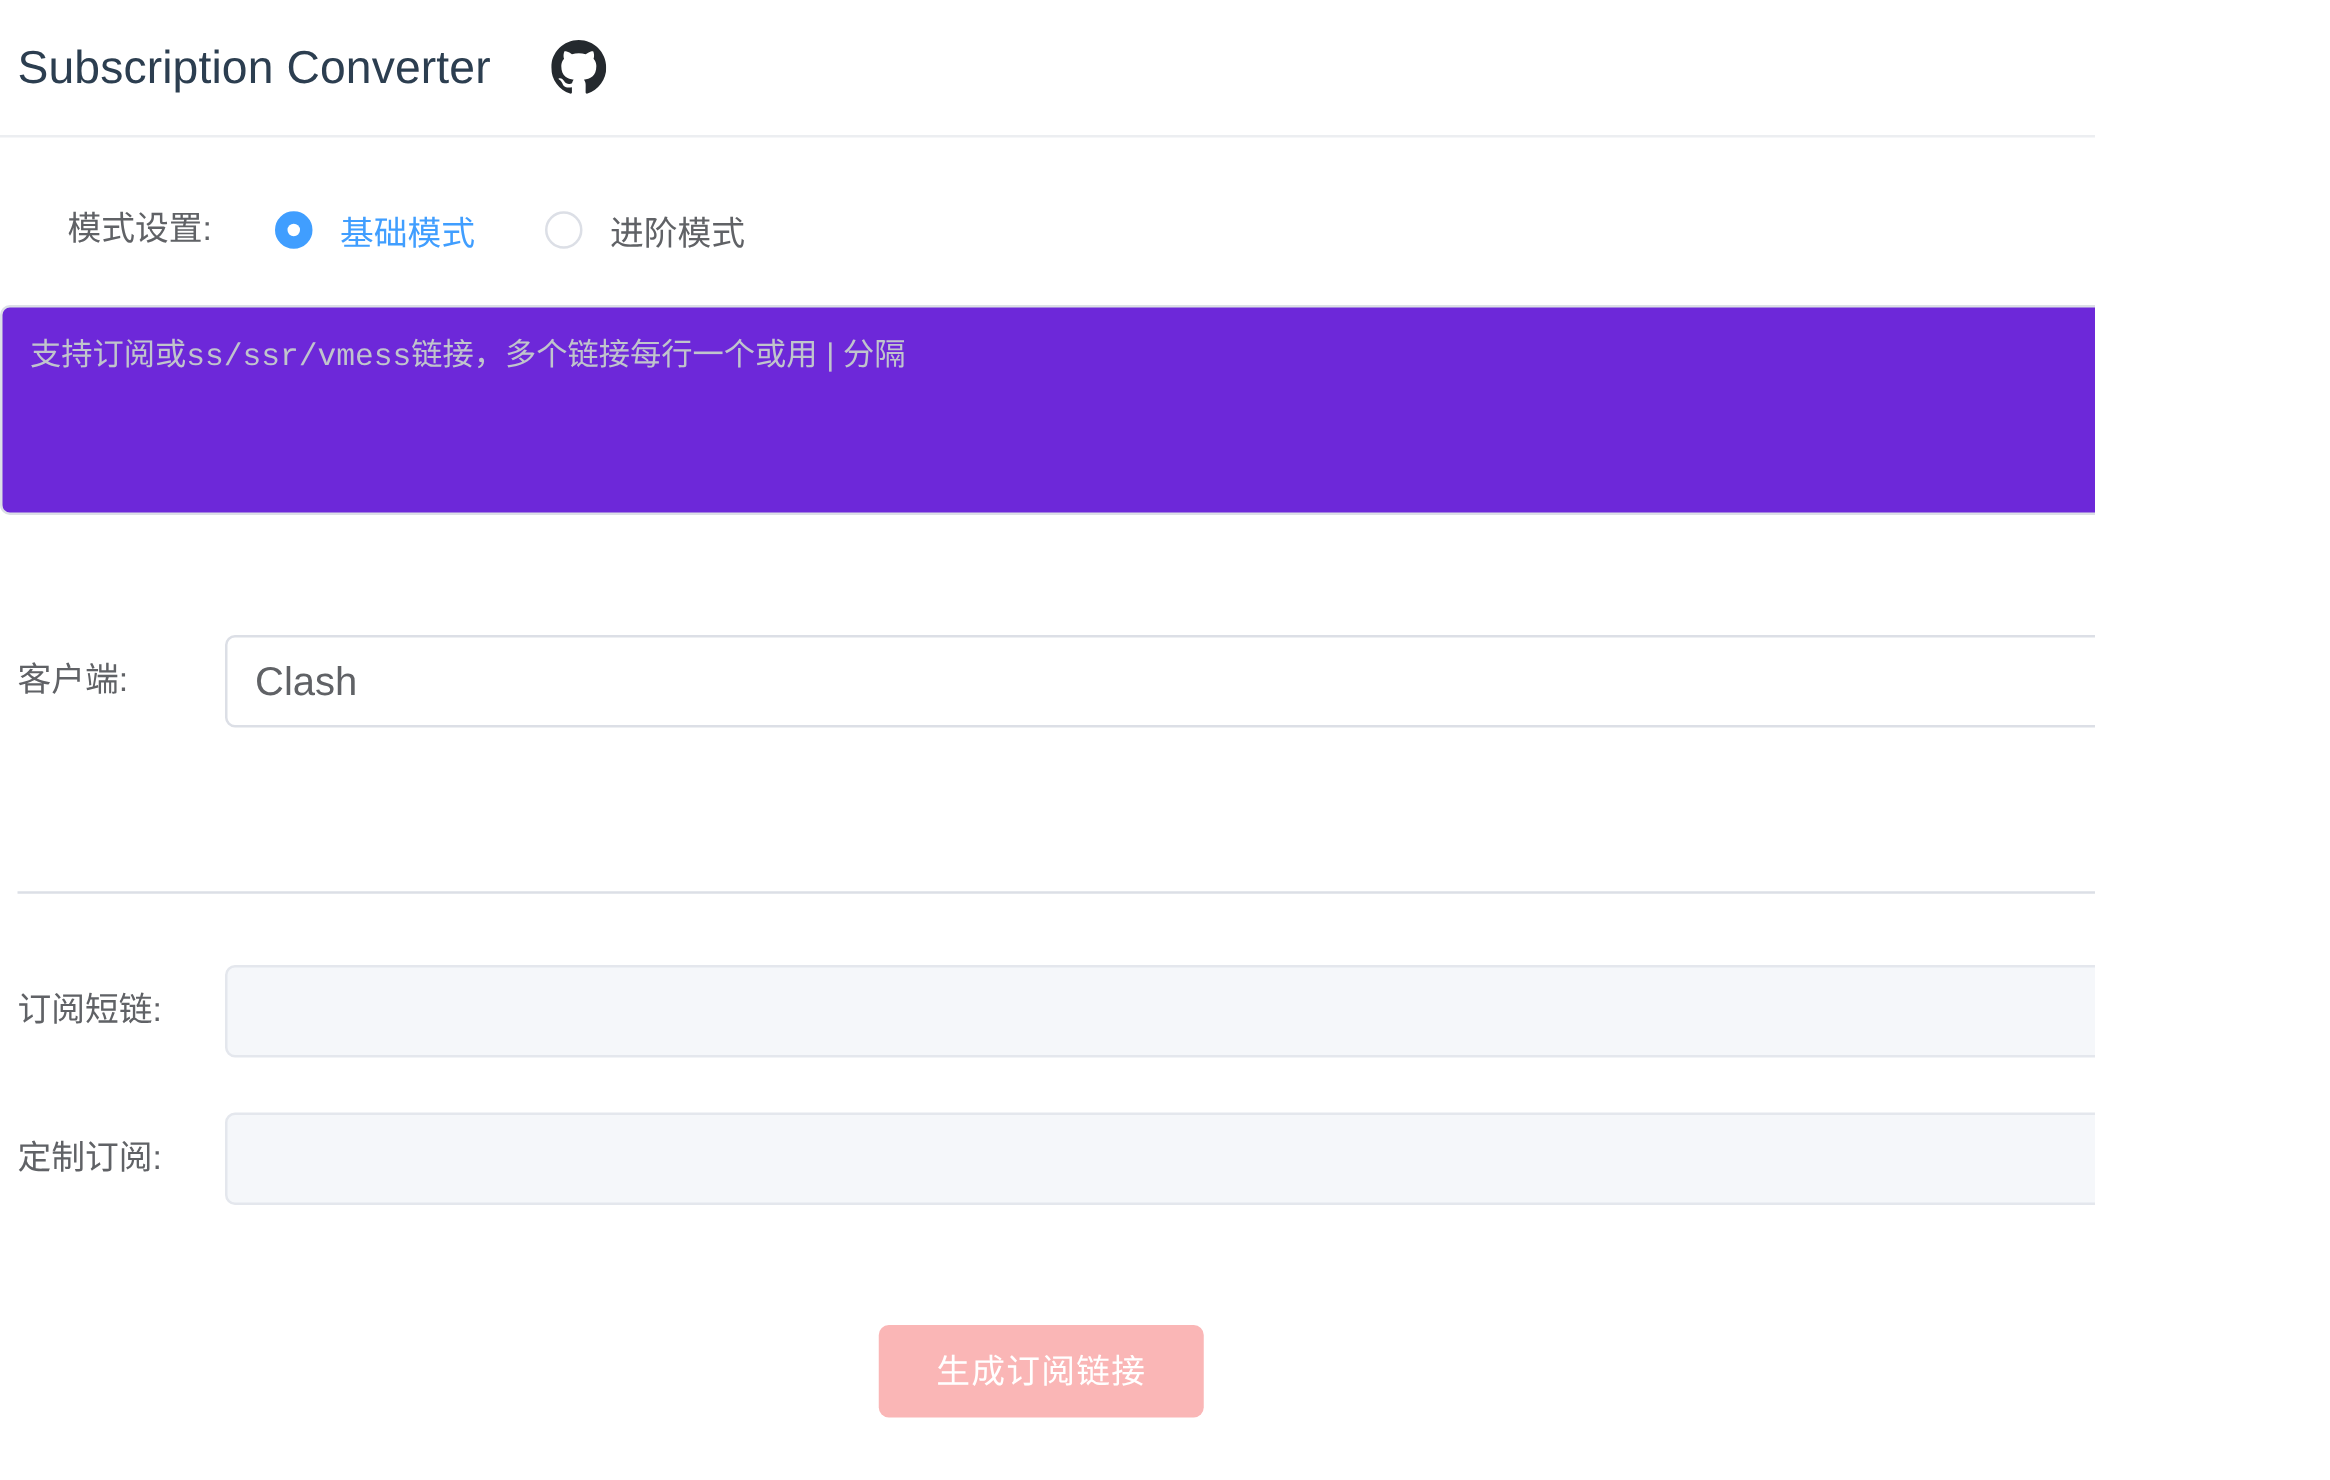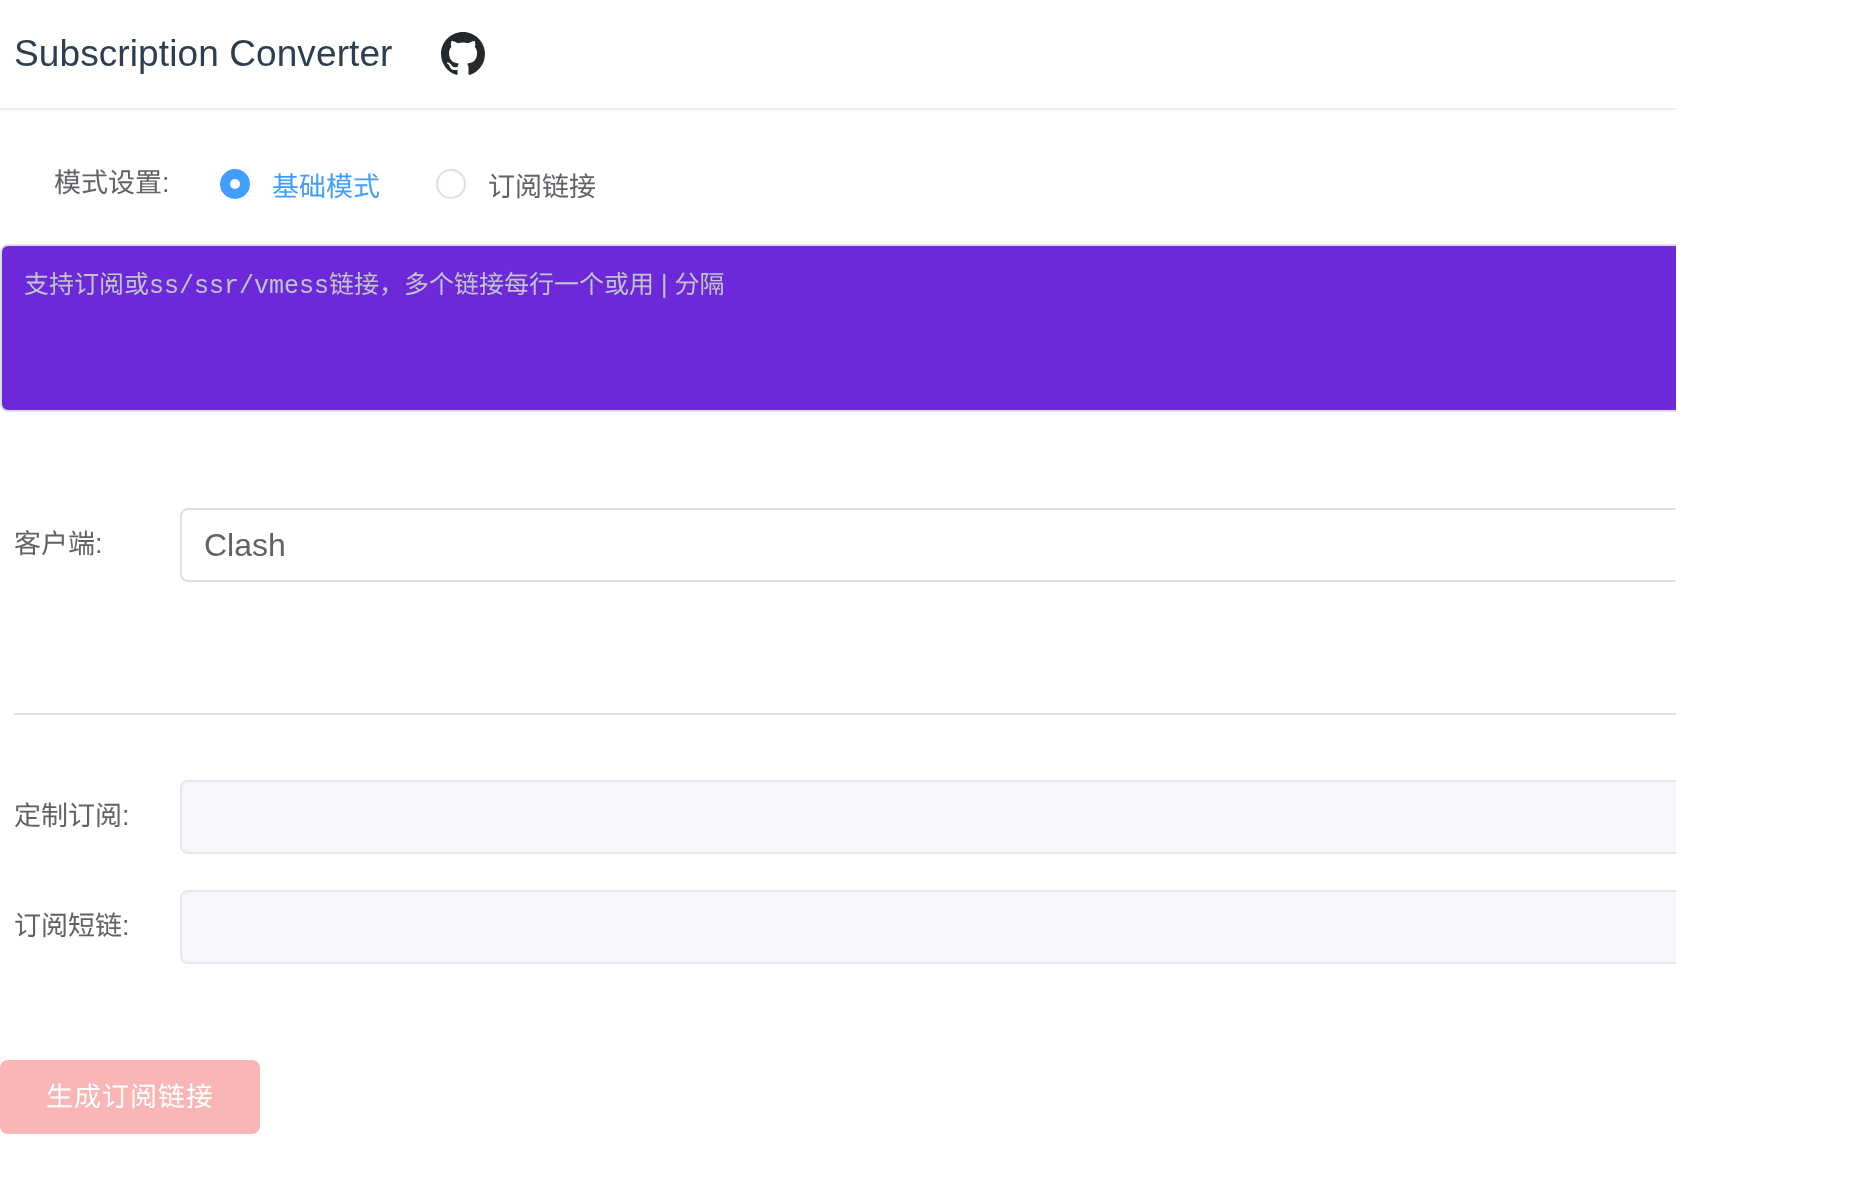--- a/index.html
+++ b/index.html
@@ -199,21 +199,21 @@
     padding: 0 22px;
     font-size: 25px;
     color: #c0c4cc;
     cursor: not-allowed;
   }
 
   
   .footer {
     margin-top: 96px;
     display: flex;
-    justify-content: flex-start;
+    justify-content: center;
     padding-right: 10px;
   }
   .submit-button {
     background: #fab6b6;
     color: #ffffff;
     border: none;
     border-radius: 8px;
     font-size: 27px;
     font-family: "Liberation Sans", "DejaVu Sans", sans-serif;
     padding: 0 46px;
@@ -251,21 +251,21 @@
     <div class="form-row row-mode">
       <div class="form-label">模式设置:</div>
       <div class="form-control">
         <div class="radio-group">
           <label class="radio checked">
             <span class="radio-mark"></span>
             <span class="radio-label">基础模式</span>
           </label>
           <label class="radio">
             <span class="radio-mark"></span>
-            <span class="radio-label">订阅链接</span>
+            <span class="radio-label">进阶模式</span>
           </label>
         </div>
       </div>
     </div>
 
     <div class="form-row row-links">
       <div class="form-control">
         <div class="textarea"><span>支持订阅或</span><span class="ph-mono">ss/ssr/vmess</span><span>链接，多个链接每行一个或用 | 分隔</span></div>
       </div>
     </div>
@@ -277,31 +277,31 @@
           <span>Clash</span>
         </div>
       </div>
     </div>
 
     <div class="divider-wrap">
       <div class="divider-line"></div>
       <div class="divider-text">汇</div>
     </div>
 
-    <div class="form-row row-result">
-      <div class="form-label">定制订阅:</div>
+    <div class="form-row row-result second">
+      <div class="form-label">订阅短链:</div>
       <div class="form-control">
         <div class="input-disabled">
           <span></span>
         </div>
       </div>
     </div>
 
-    <div class="form-row row-result second">
-      <div class="form-label">订阅短链:</div>
+    <div class="form-row row-result">
+      <div class="form-label">定制订阅:</div>
       <div class="form-control">
         <div class="input-disabled">
           <span></span>
         </div>
       </div>
     </div>
 
     <div class="footer">
       <button class="submit-button">生成订阅链接</button>
     </div>

